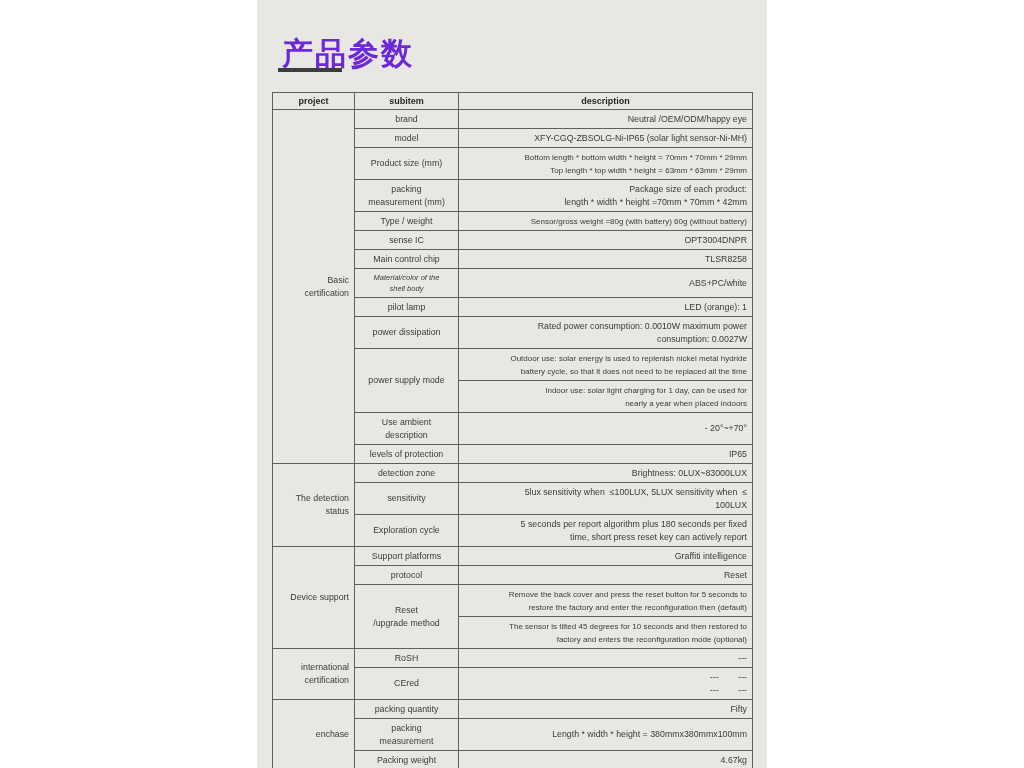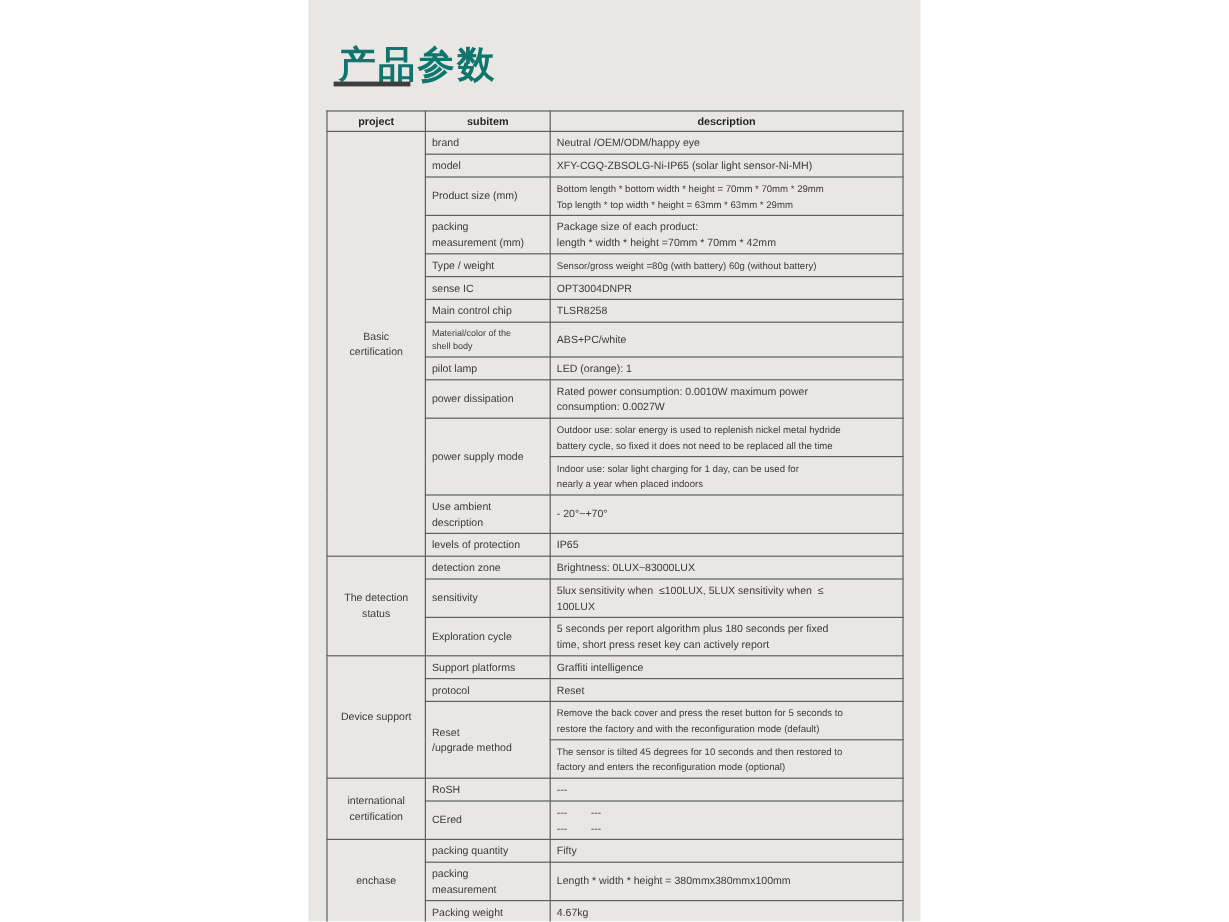--- a/index.html
+++ b/index.html
@@ -12,21 +12,21 @@
     overflow: hidden;
   }
   .band {
     position: absolute; left: 257px; top: 0;
     width: 510px; height: 768px;
     background: #e9e7e3;
   }
   .page-title {
     position: absolute; left: 25px; top: 12px;
     font-size: 31px; font-weight: 600;
-    color: #0f766e; letter-spacing: 2px;
+    color: #6d28d9; letter-spacing: 2px;
   }
   .title-underline {
     position: absolute; left: 21px; top: 68px;
     width: 64px; height: 3.5px;
     background: #3d3d3d;
   }
   table.spec {
     position: absolute; left: 15px; top: 92px;
     width: 480px;
     border-collapse: collapse;
@@ -37,26 +37,26 @@
     vertical-align: middle;
   }
   table.spec th {
     font-size: 9px; font-weight: bold; color: #262626;
     text-align: center; padding: 3px 13px;
   }
   table.spec td {
     font-size: 8.8px; color: #3a3a3a;
     padding: 2.5px 5px; line-height: 13px;
   }
-  td.proj { text-align: center; padding: 2px 2px; }
-  td.sub  { text-align: left; }
-  td.desc { text-align: left; padding-left: 6px; margin-left: 32px; }
+  td.proj { text-align: right; padding: 2px 2px; }
+  td.sub  { text-align: center; }
+  td.desc { text-align: right; padding-left: 6px; margin-left: 32px; }
   .line { white-space: normal; }
   .sm .line, .line.sm { font-size: 8px; line-height: 13px; }
-  .xs .line, .line.xs { font-size: 7.5px; line-height: 11.5px; }
+  .xs .line, .line.xs { font-size: 7.5px; line-height: 11.5px; font-style: italic; }
 </style>
 </head>
 <body>
 
 <div class="band">
   <h1 class="page-title">产品参数</h1>
   <div class="title-underline"></div>
 
   <table class="spec">
     <colgroup>
@@ -160,21 +160,21 @@
             <div class="line">Rated power consumption: 0.0010W maximum power</div>
             <div class="line">consumption: 0.0027W</div>
           </td>
         </tr>
         <tr>
           <td class="sub" rowspan="2">
             <div class="line">power supply mode</div>
           </td>
           <td class="desc sm">
             <div class="line">Outdoor use: solar energy is used to replenish nickel metal hydride</div>
-            <div class="line">battery cycle, so fixed it does not need to be replaced all the time</div>
+            <div class="line">battery cycle, so that it does not need to be replaced all the time</div>
           </td>
         </tr>
         <tr>
           <td class="desc sm">
             <div class="line">Indoor use: solar light charging for 1 day, can be used for</div>
             <div class="line">nearly a year when placed indoors</div>
           </td>
         </tr>
         <tr>
           <td class="sub">
@@ -242,21 +242,21 @@
             <div class="line">Reset</div>
           </td>
         </tr>
         <tr>
           <td class="sub" rowspan="2">
             <div class="line">Reset</div>
             <div class="line">/upgrade method</div>
           </td>
           <td class="desc sm">
             <div class="line">Remove the back cover and press the reset button for 5 seconds to</div>
-            <div class="line">restore the factory and with the reconfiguration mode (default)</div>
+            <div class="line">restore the factory and enter the reconfiguration then (default)</div>
           </td>
         </tr>
         <tr>
           <td class="desc sm">
             <div class="line">The sensor is tilted 45 degrees for 10 seconds and then restored to</div>
             <div class="line">factory and enters the reconfiguration mode (optional)</div>
           </td>
         </tr>
         <tr>
           <td class="proj" rowspan="2">

